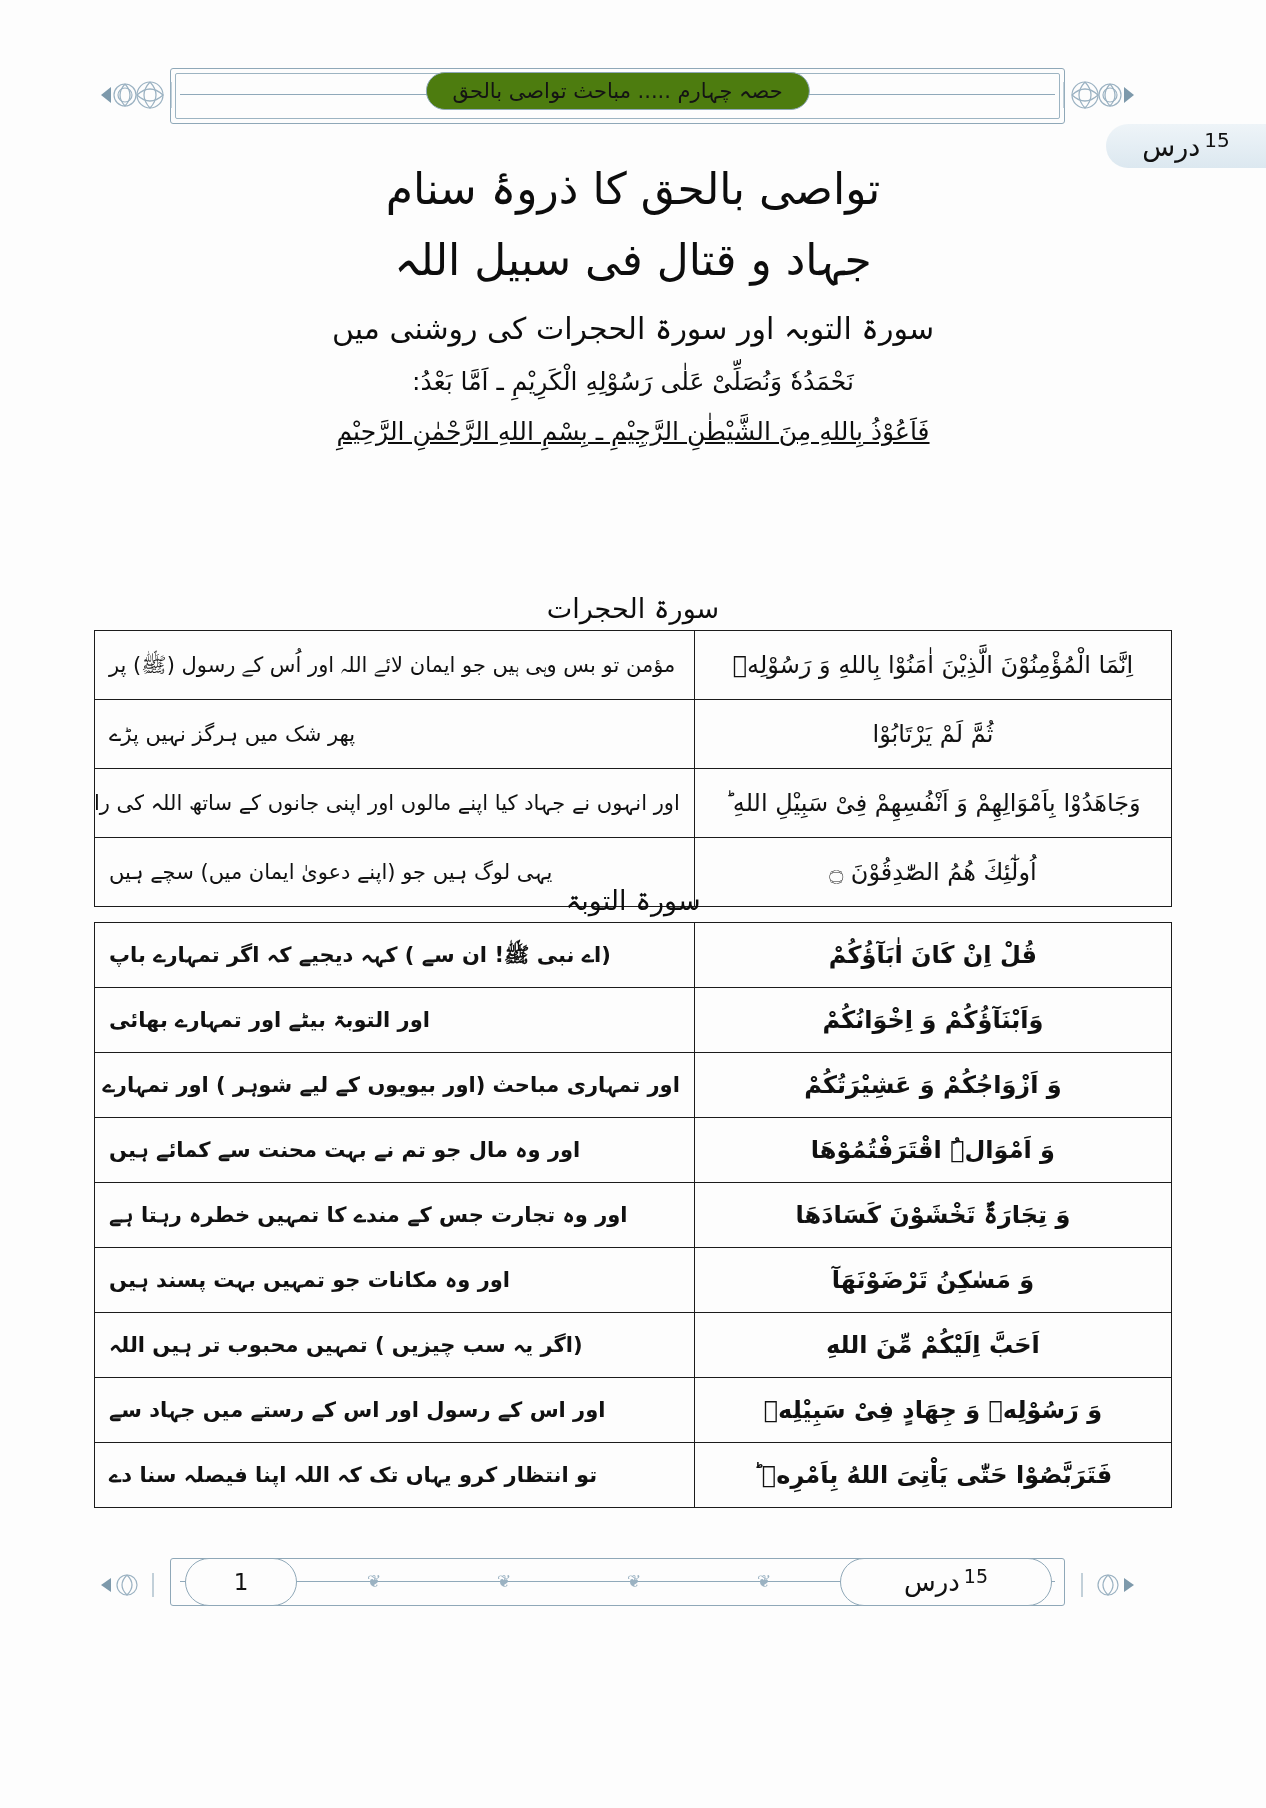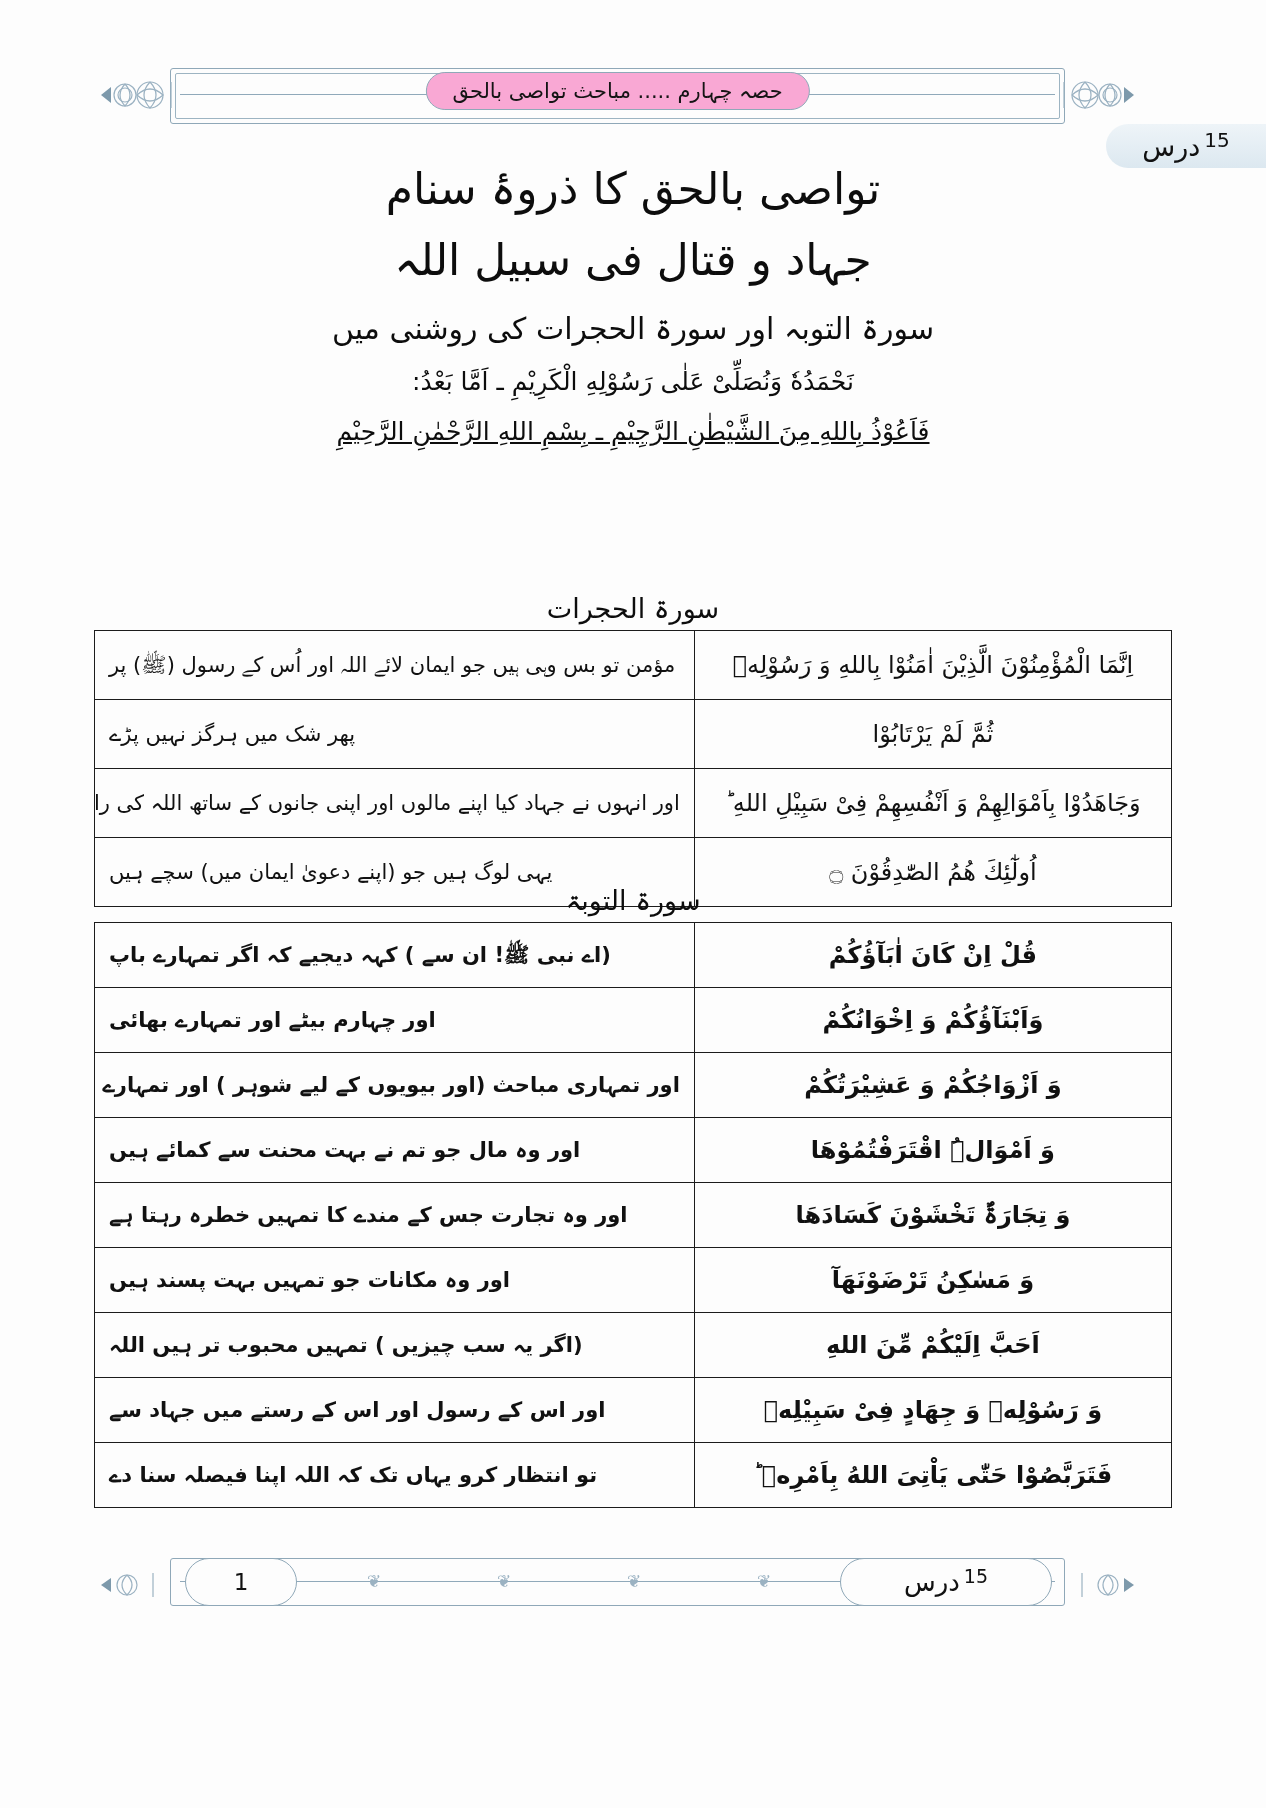--- a/index.html
+++ b/index.html
@@ -26,21 +26,21 @@
   .band-inner{
     position:absolute;left:80px;top:11px;right:80px;height:44px;
     border:1px solid #9db4c2;border-radius:2px;
   }
   .band-rule{
     position:absolute;left:85px;right:85px;top:32px;height:1px;background:#90a9ba;
   }
   .band-title{
     position:absolute;left:50%;top:10px;transform:translateX(-50%);
     padding:2px 26px;
-    background:#f9a8d4;
+    background:#4d7c0f;
     border:1.3px solid #8fa8b8;
     border-radius:26px;
     font-size:21px;
     direction:rtl;
     white-space:nowrap;
     line-height:32px;
     font-family:"DejaVu Sans","Liberation Sans",sans-serif;
     color:#141414;
   }
   .orn{
@@ -227,21 +227,21 @@
   <div style="position:absolute;left:0;right:0;top:880px;">
     <div class="surah-cap">سورۃ التوبۃ</div>
     <table class="ayat t2">
       <tbody>
         <tr>
           <td class="ar">قُلْ اِنْ کَانَ اٰبَآؤُکُمْ</td>
           <td class="ur">(اے نبی ﷺ! ان سے ) کہہ دیجیے کہ اگر تمہارے باپ</td>
         </tr>
         <tr>
           <td class="ar">وَاَبْنَآؤُکُمْ وَ اِخْوَانُکُمْ</td>
-          <td class="ur">اور چہارم بیٹے اور تمہارے بھائی</td>
+          <td class="ur">اور التوبۃ بیٹے اور تمہارے بھائی</td>
         </tr>
         <tr>
           <td class="ar">وَ اَزْوَاجُکُمْ وَ عَشِیْرَتُکُمْ</td>
           <td class="ur">اور تمہاری مباحث (اور بیویوں کے لیے شوہر ) اور تمہارے رشتہ دار</td>
         </tr>
         <tr>
           <td class="ar">وَ اَمْوَالُۨ اقْتَرَفْتُمُوْهَا</td>
           <td class="ur">اور وہ مال جو تم نے بہت محنت سے کمائے ہیں</td>
         </tr>
         <tr>

